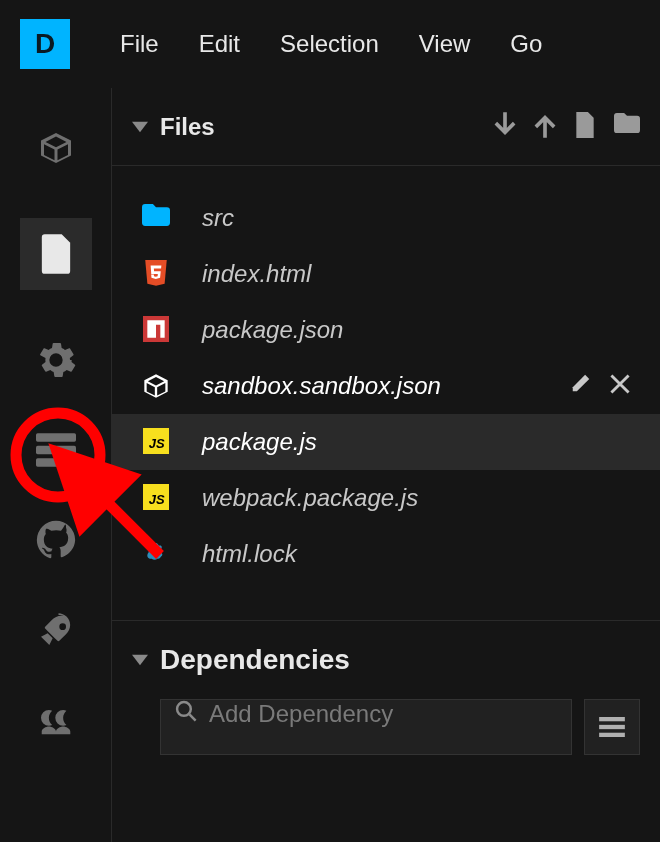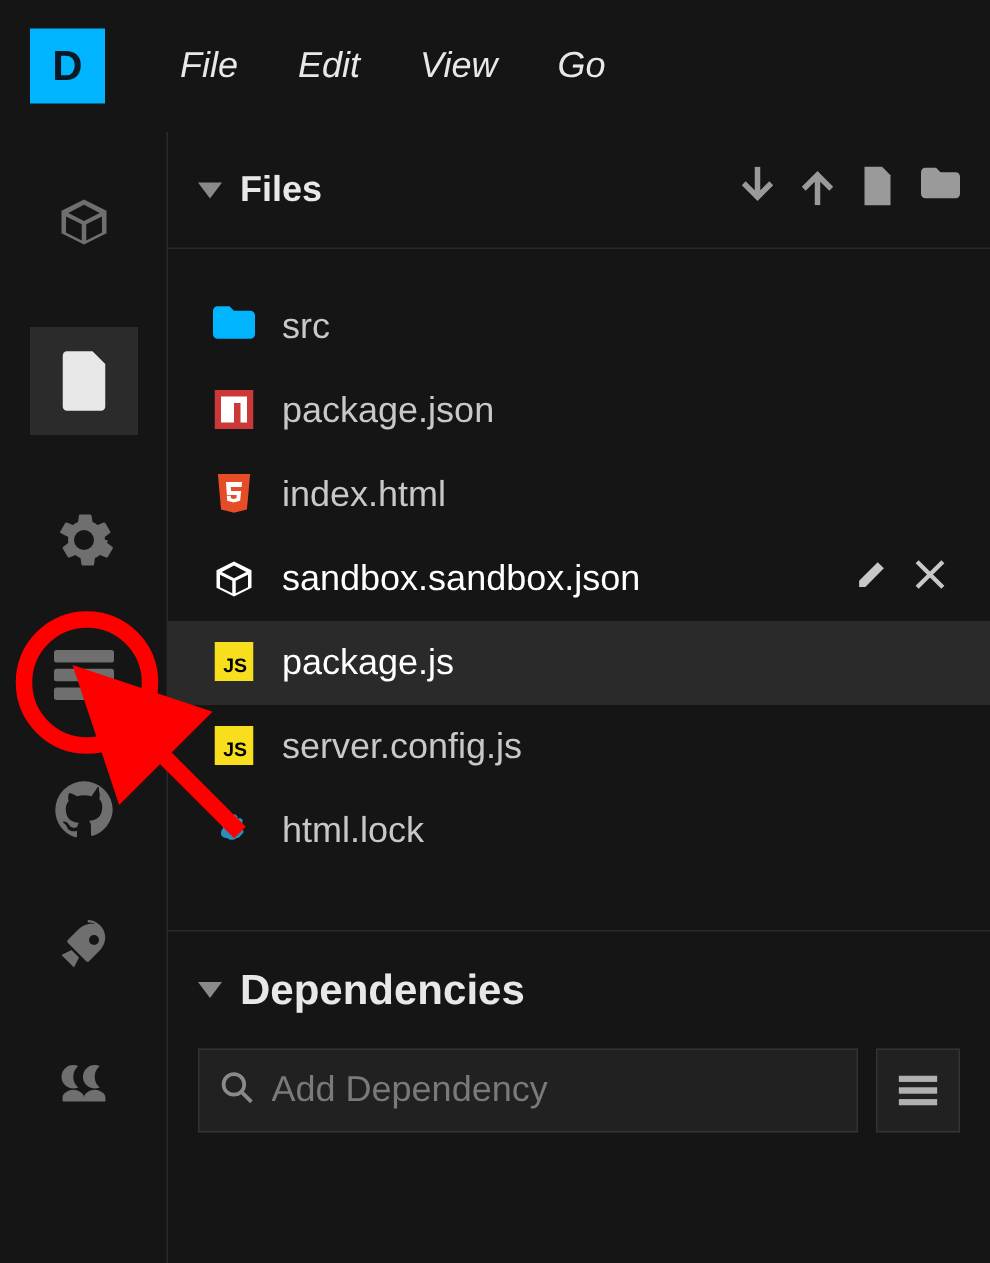--- a/index.html
+++ b/index.html
@@ -29,21 +29,20 @@
       justify-content: center;
       font-weight: 700;
       font-size: 28px;
       color: #0a1a24;
       margin-right: 10px;
     }
     .menuitem {
       font-size: 24px;
       color: #e8e8e8;
       cursor: pointer;
-      font-style: italic;
     }
     
     .main {
       display: flex;
       height: calc(100% - 88px);
     }
     .activitybar {
       width: 112px;
       display: flex;
       flex-direction: column;
@@ -96,24 +95,25 @@
     .file-list {
       flex: 0 0 auto;
       border-bottom: 1px solid #2a2a2a;
       padding-bottom: 38px;
     }
     .file-row {
       height: 56px;
       display: flex;
       align-items: center;
       padding: 0 30px;
-      gap: 18px;
+      gap: 32px;
       cursor: pointer;
       font-size: 24px;
       color: #c8c8c8;
+      font-style: italic;
     }
     .file-row.hovered {
       color: #ffffff;
     }
     .file-row.selected {
       background: #2a2a2a;
       color: #ffffff;
     }
     .file-row .file-icon {
       width: 28px;
@@ -144,23 +144,24 @@
       padding: 0 20px;
       gap: 12px;
       align-items: center;
     }
     .deps-input {
       flex: 1;
       height: 56px;
       background: #212121;
       border: 1px solid #333;
       display: flex;
-      align-items: center;
+      align-items: flex-start;
       padding: 0 14px;
       gap: 12px;
+      margin-left: 28px;
     }
     .deps-input input {
       flex: 1;
       background: transparent;
       border: none;
       outline: none;
       color: #999;
       font-size: 24px;
     }
     .deps-input input::placeholder { color: #7a7a7a; }
@@ -186,20 +187,21 @@
       pointer-events: none;
     }
   </style>
 </head>
 <body>
 
 <div class="menubar">
   <div class="logo">D</div>
   <div class="menuitem">File</div>
   <div class="menuitem">Edit</div>
+  <div class="menuitem">Selection</div>
   <div class="menuitem">View</div>
   <div class="menuitem">Go</div>
 </div>
 
 <div class="main">
 
   <div class="activitybar">
     <div class="activity-icon">
       <svg width="36" height="36" viewBox="0 0 24 24">
           <path d="M12 2L2 7v10l10 5 10-5V7L12 2zm0 2.3L19 8l-7 3.5L5 8l7-3.7zM4 9.5l7 3.5v7.2l-7-3.5V9.5zm16 0v7.2l-7 3.5V13l7-3.5z"></path>
@@ -270,36 +272,36 @@
         <span class="file-icon">
           <svg width="28" height="22" viewBox="0 0 18 14">
               <path fill="#00b4ff" d="M0 2a2 2 0 0 1 2-2h5l2 2h7a2 2 0 0 1 2 2v8a2 2 0 0 1-2 2H2a2 2 0 0 1-2-2z"></path>
             </svg>
         </span>
         <span class="file-label">src</span>
       </div>
 
       <div class="file-row">
         <span class="file-icon">
+          <svg width="26" height="28" viewBox="0 0 24 26">
+              <path fill="#e44d26" d="M2 0h20l-2 22-8 2-8-2z"></path>
+              <path fill="#fff" d="M7 5h10l-.3 3H10l.2 2.5h6.2l-.6 6-4 1.2-4-1.2-.3-3h2.5l.1 1.5 1.7.5 1.7-.5.2-2H7.6z"></path>
+            </svg>
+        </span>
+        <span class="file-label">index.html</span>
+      </div>
+
+      <div class="file-row">
+        <span class="file-icon">
           <svg width="26" height="26" viewBox="0 0 18 18">
               <rect fill="#cb3837" width="18" height="18"></rect>
               <path fill="#fff" d="M3 3h12v12h-3V6h-3v9H3z"></path>
             </svg>
         </span>
         <span class="file-label">package.json</span>
-      </div>
-
-      <div class="file-row">
-        <span class="file-icon">
-          <svg width="26" height="28" viewBox="0 0 24 26">
-              <path fill="#e44d26" d="M2 0h20l-2 22-8 2-8-2z"></path>
-              <path fill="#fff" d="M7 5h10l-.3 3H10l.2 2.5h6.2l-.6 6-4 1.2-4-1.2-.3-3h2.5l.1 1.5 1.7.5 1.7-.5.2-2H7.6z"></path>
-            </svg>
-        </span>
-        <span class="file-label">index.html</span>
       </div>
 
       <div class="file-row hovered">
         <span class="file-icon">
           <svg width="28" height="28" viewBox="0 0 24 24">
               <path fill="#fff" d="M12 2L2 7v10l10 5 10-5V7L12 2zm0 2.3L19 8l-7 3.5L5 8l7-3.7zM4 9.5l7 3.5v7.2l-7-3.5V9.5zm16 0v7.2l-7 3.5V13l7-3.5z"></path>
             </svg>
         </span>
         <span class="file-label">sandbox.sandbox.json</span>
         <span class="row-actions">
@@ -322,21 +324,21 @@
         <span class="file-label">package.js</span>
       </div>
 
       <div class="file-row">
         <span class="file-icon">
           <svg width="26" height="26" viewBox="0 0 18 18">
               <rect fill="#f7df1e" width="18" height="18"></rect>
               <text x="4" y="14" font-size="9" font-weight="700" fill="#000">JS</text>
             </svg>
         </span>
-        <span class="file-label">server.config.js</span>
+        <span class="file-label">webpack.package.js</span>
       </div>
 
       <div class="file-row">
         <span class="file-icon">
           <svg width="26" height="26" viewBox="0 0 18 18">
               <path fill="#2c8ebb" d="M9 2c1 0 1.5 1 2 2 1-.5 2 0 2 1s-1 2-1 3c1 1 2 2 1 3-1 .5-1 2-3 2-1 1-3 1-4 0-2 0-3-1-3-2 0-2 1-2 1-3-1-1-1-3 0-4 1 0 2 0 3 1 0-1 1-3 2-3z"></path>
             </svg>
         </span>
         <span class="file-label">html.lock</span>
       </div>

